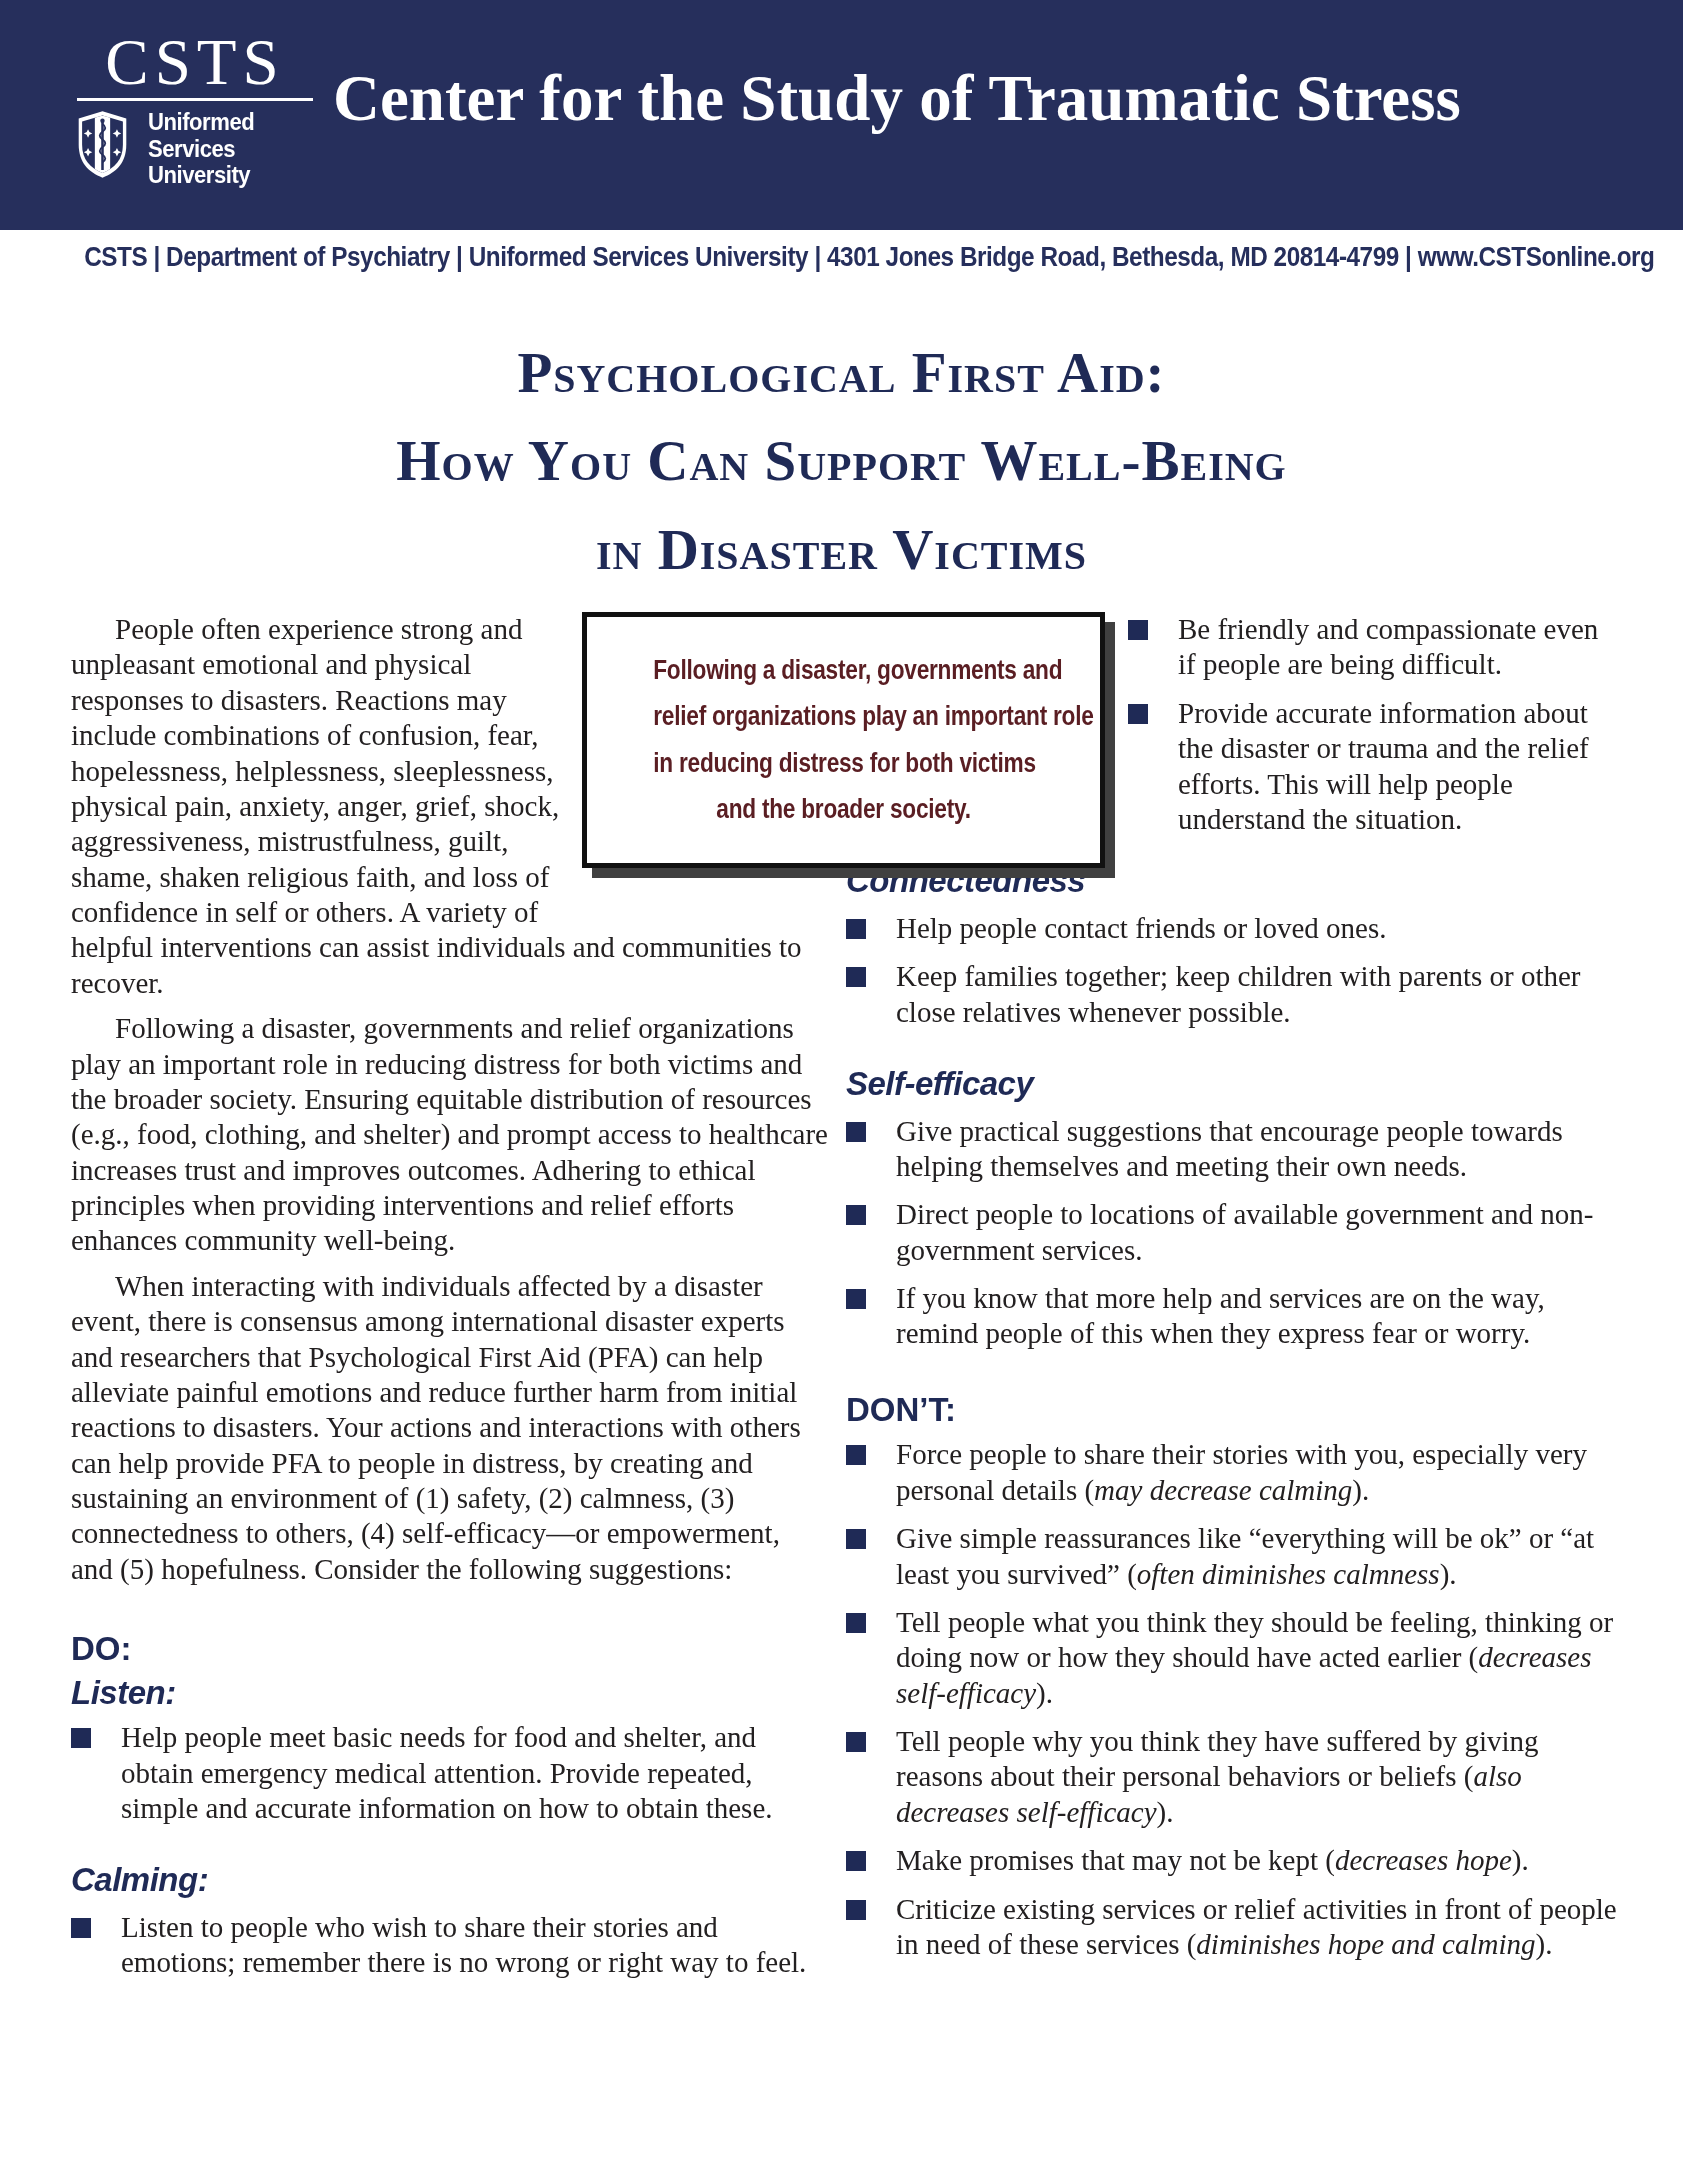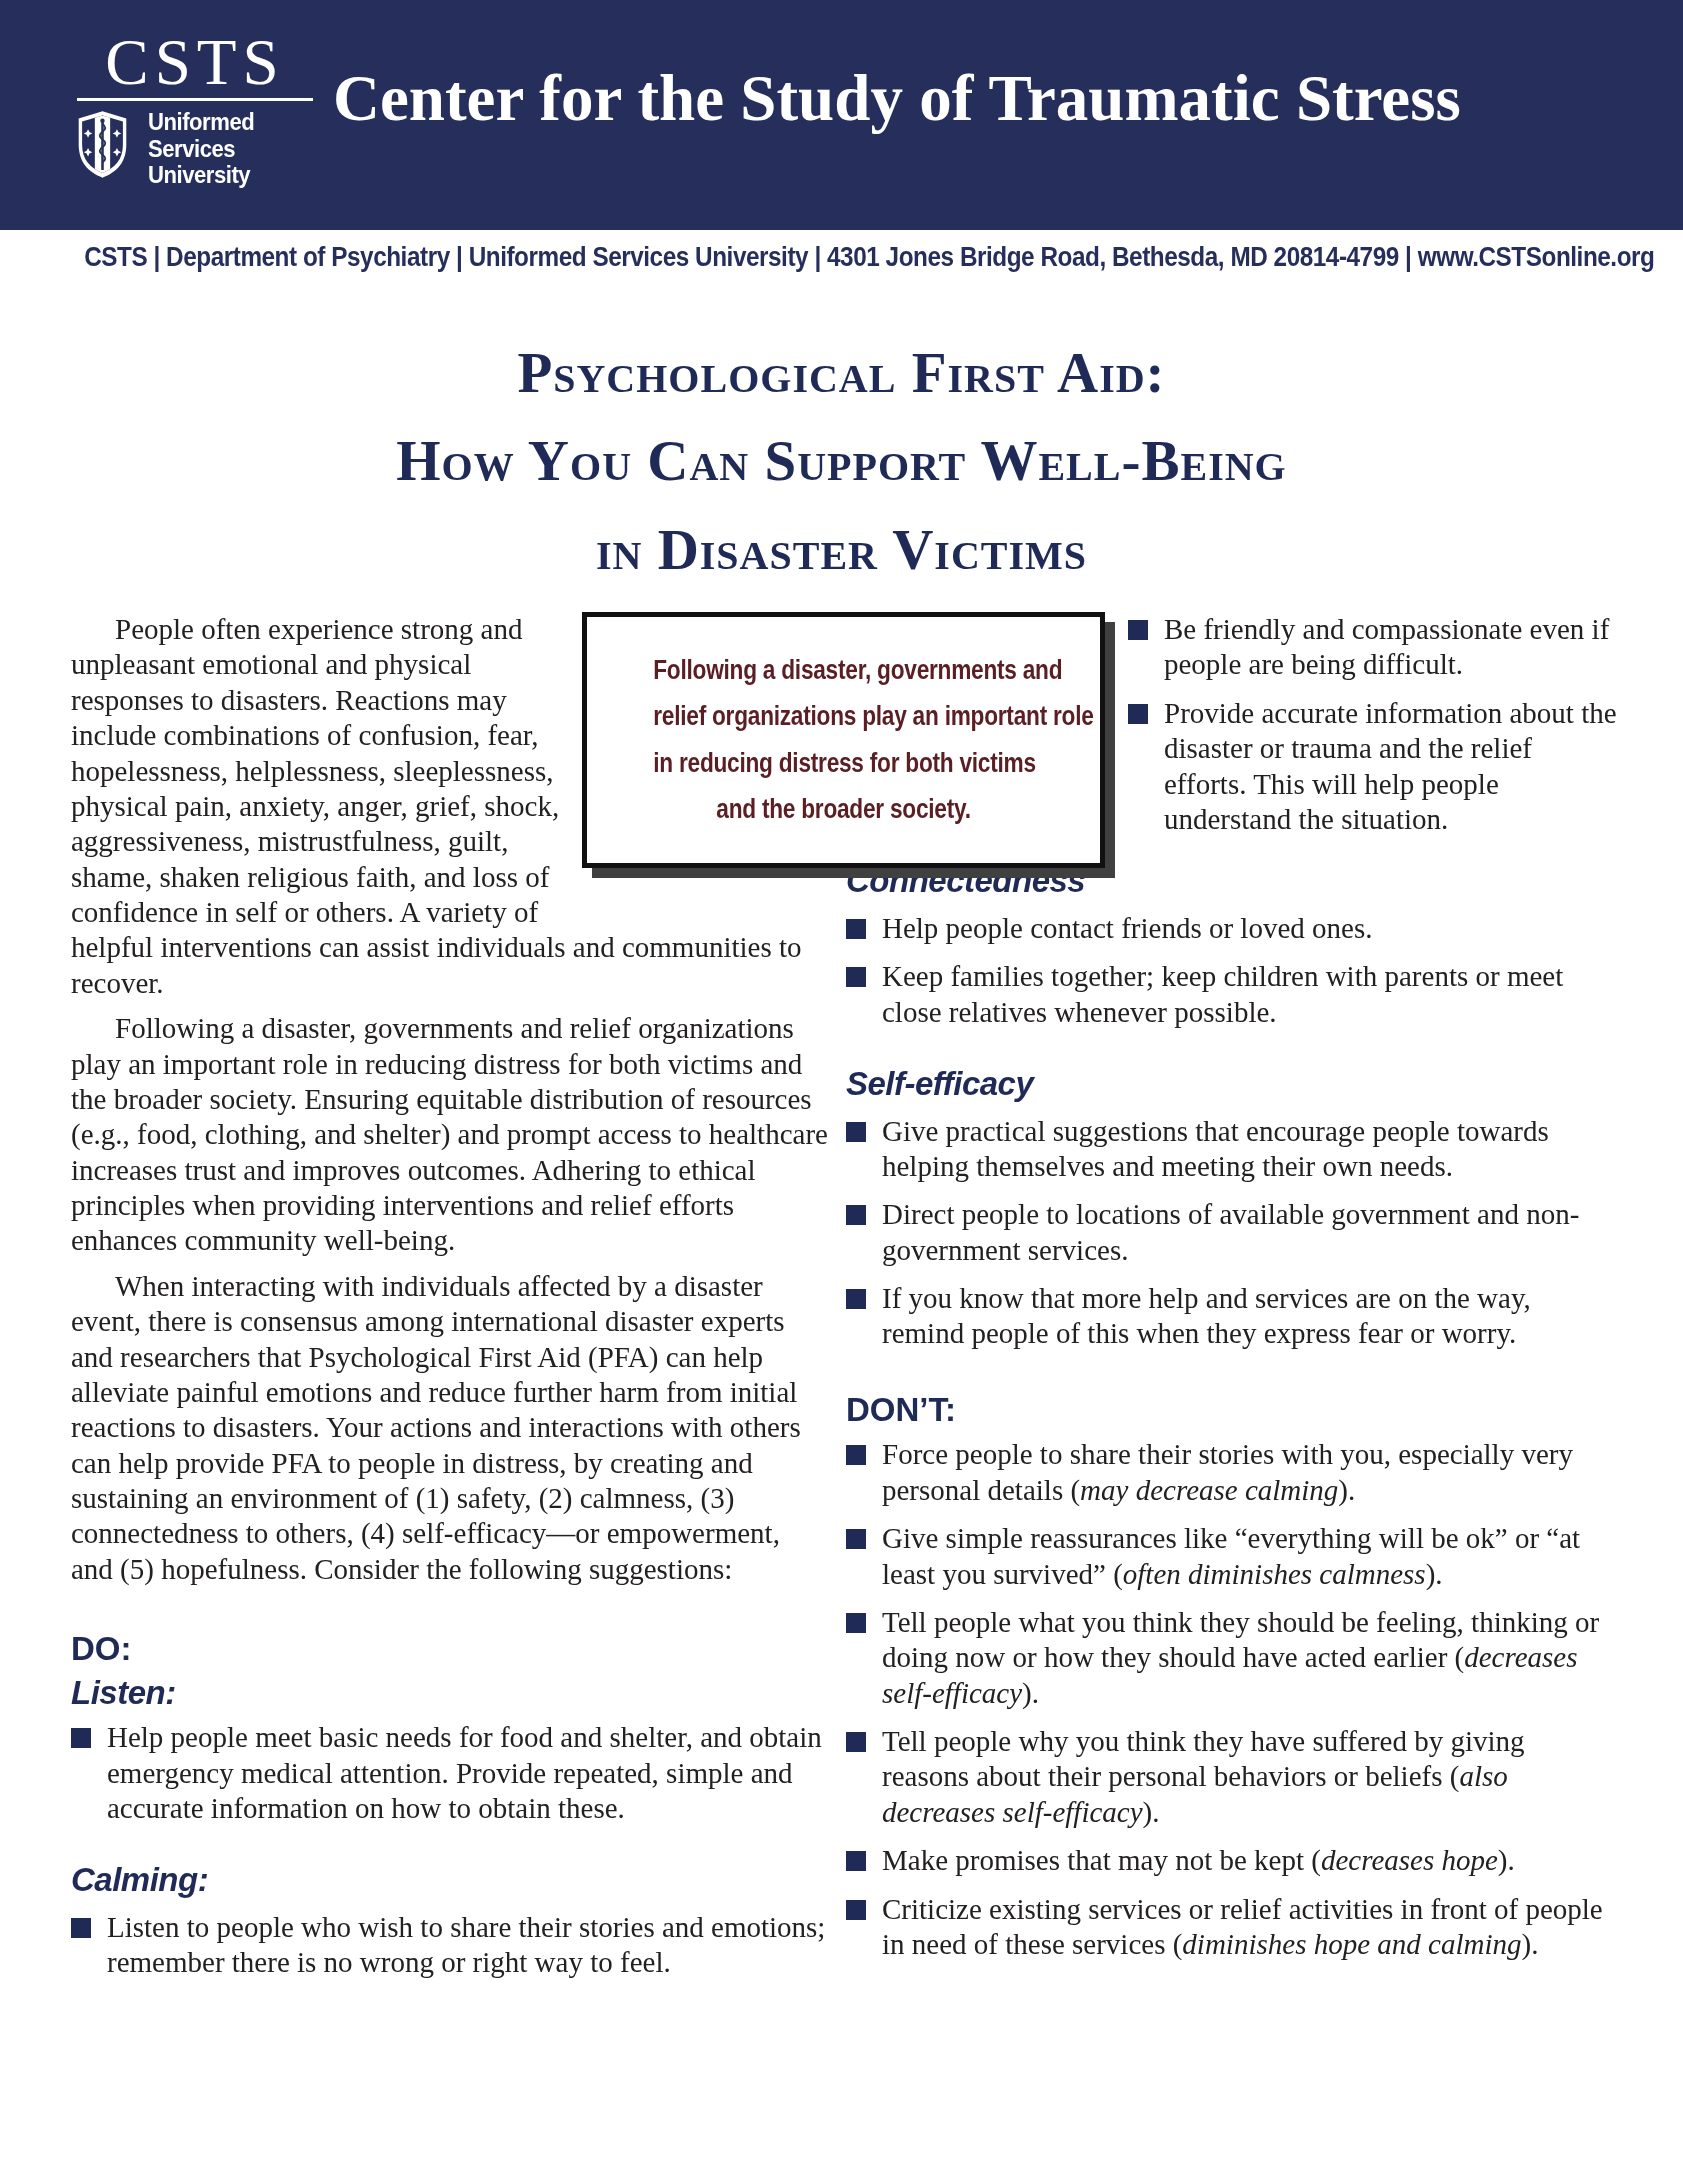--- a/index.html
+++ b/index.html
@@ -48,21 +48,21 @@
   .col-right{width:771px;}
   .para{margin:0 0 10px;font-size:29px;line-height:1.22;text-indent:44px;}
   .wrap-spacer{float:right;width:255px;height:293px;}
 
   .sec{font-family:"Liberation Sans","DejaVu Sans",sans-serif;font-weight:bold;font-style:italic;
        color:var(--navy);font-size:33px;line-height:1.2;letter-spacing:-0.5px;margin:34px 0 10px;}
   .sec.up{font-style:normal;letter-spacing:0;}
   .sec.do-h{margin:42px 0 0;}
   .sec.tight{margin:4px 0 8px;}
 
-  .bullet{display:flex;gap:16px;margin:0 0 13px;font-size:29px;line-height:1.22;}
+  .bullet{display:flex;gap:30px;margin:0 0 13px;font-size:29px;line-height:1.22;}
   .bullet .sq{flex:0 0 auto;width:20px;height:20px;background:var(--navy);margin-top:8px;}
   .bullet .btext{margin:0;}
   .bullet.top{margin-left:282px;}
   .bullets{margin:0;}
 </style>
 </head>
 <body>
 
 <div class="page">
 
@@ -156,21 +156,21 @@
       </div>
 
       <h2 class="sec" style="margin-top:24px">Connectedness</h2>
       <div class="bullets">
         <div class="bullet">
           <span class="sq"></span>
           <p class="btext"><span>Help people contact friends or loved ones.</span><em></em><span></span></p>
         </div>
         <div class="bullet">
           <span class="sq"></span>
-          <p class="btext"><span>Keep families together; keep children with parents or meet close relatives whenever possible.</span><em></em><span></span></p>
+          <p class="btext"><span>Keep families together; keep children with parents or other close relatives whenever possible.</span><em></em><span></span></p>
         </div>
       </div>
 
       <h2 class="sec">Self-efficacy</h2>
       <div class="bullets">
         <div class="bullet">
           <span class="sq"></span>
           <p class="btext"><span>Give practical suggestions that encourage people towards helping themselves and meeting their own needs.</span><em></em><span></span></p>
         </div>
       </div>

